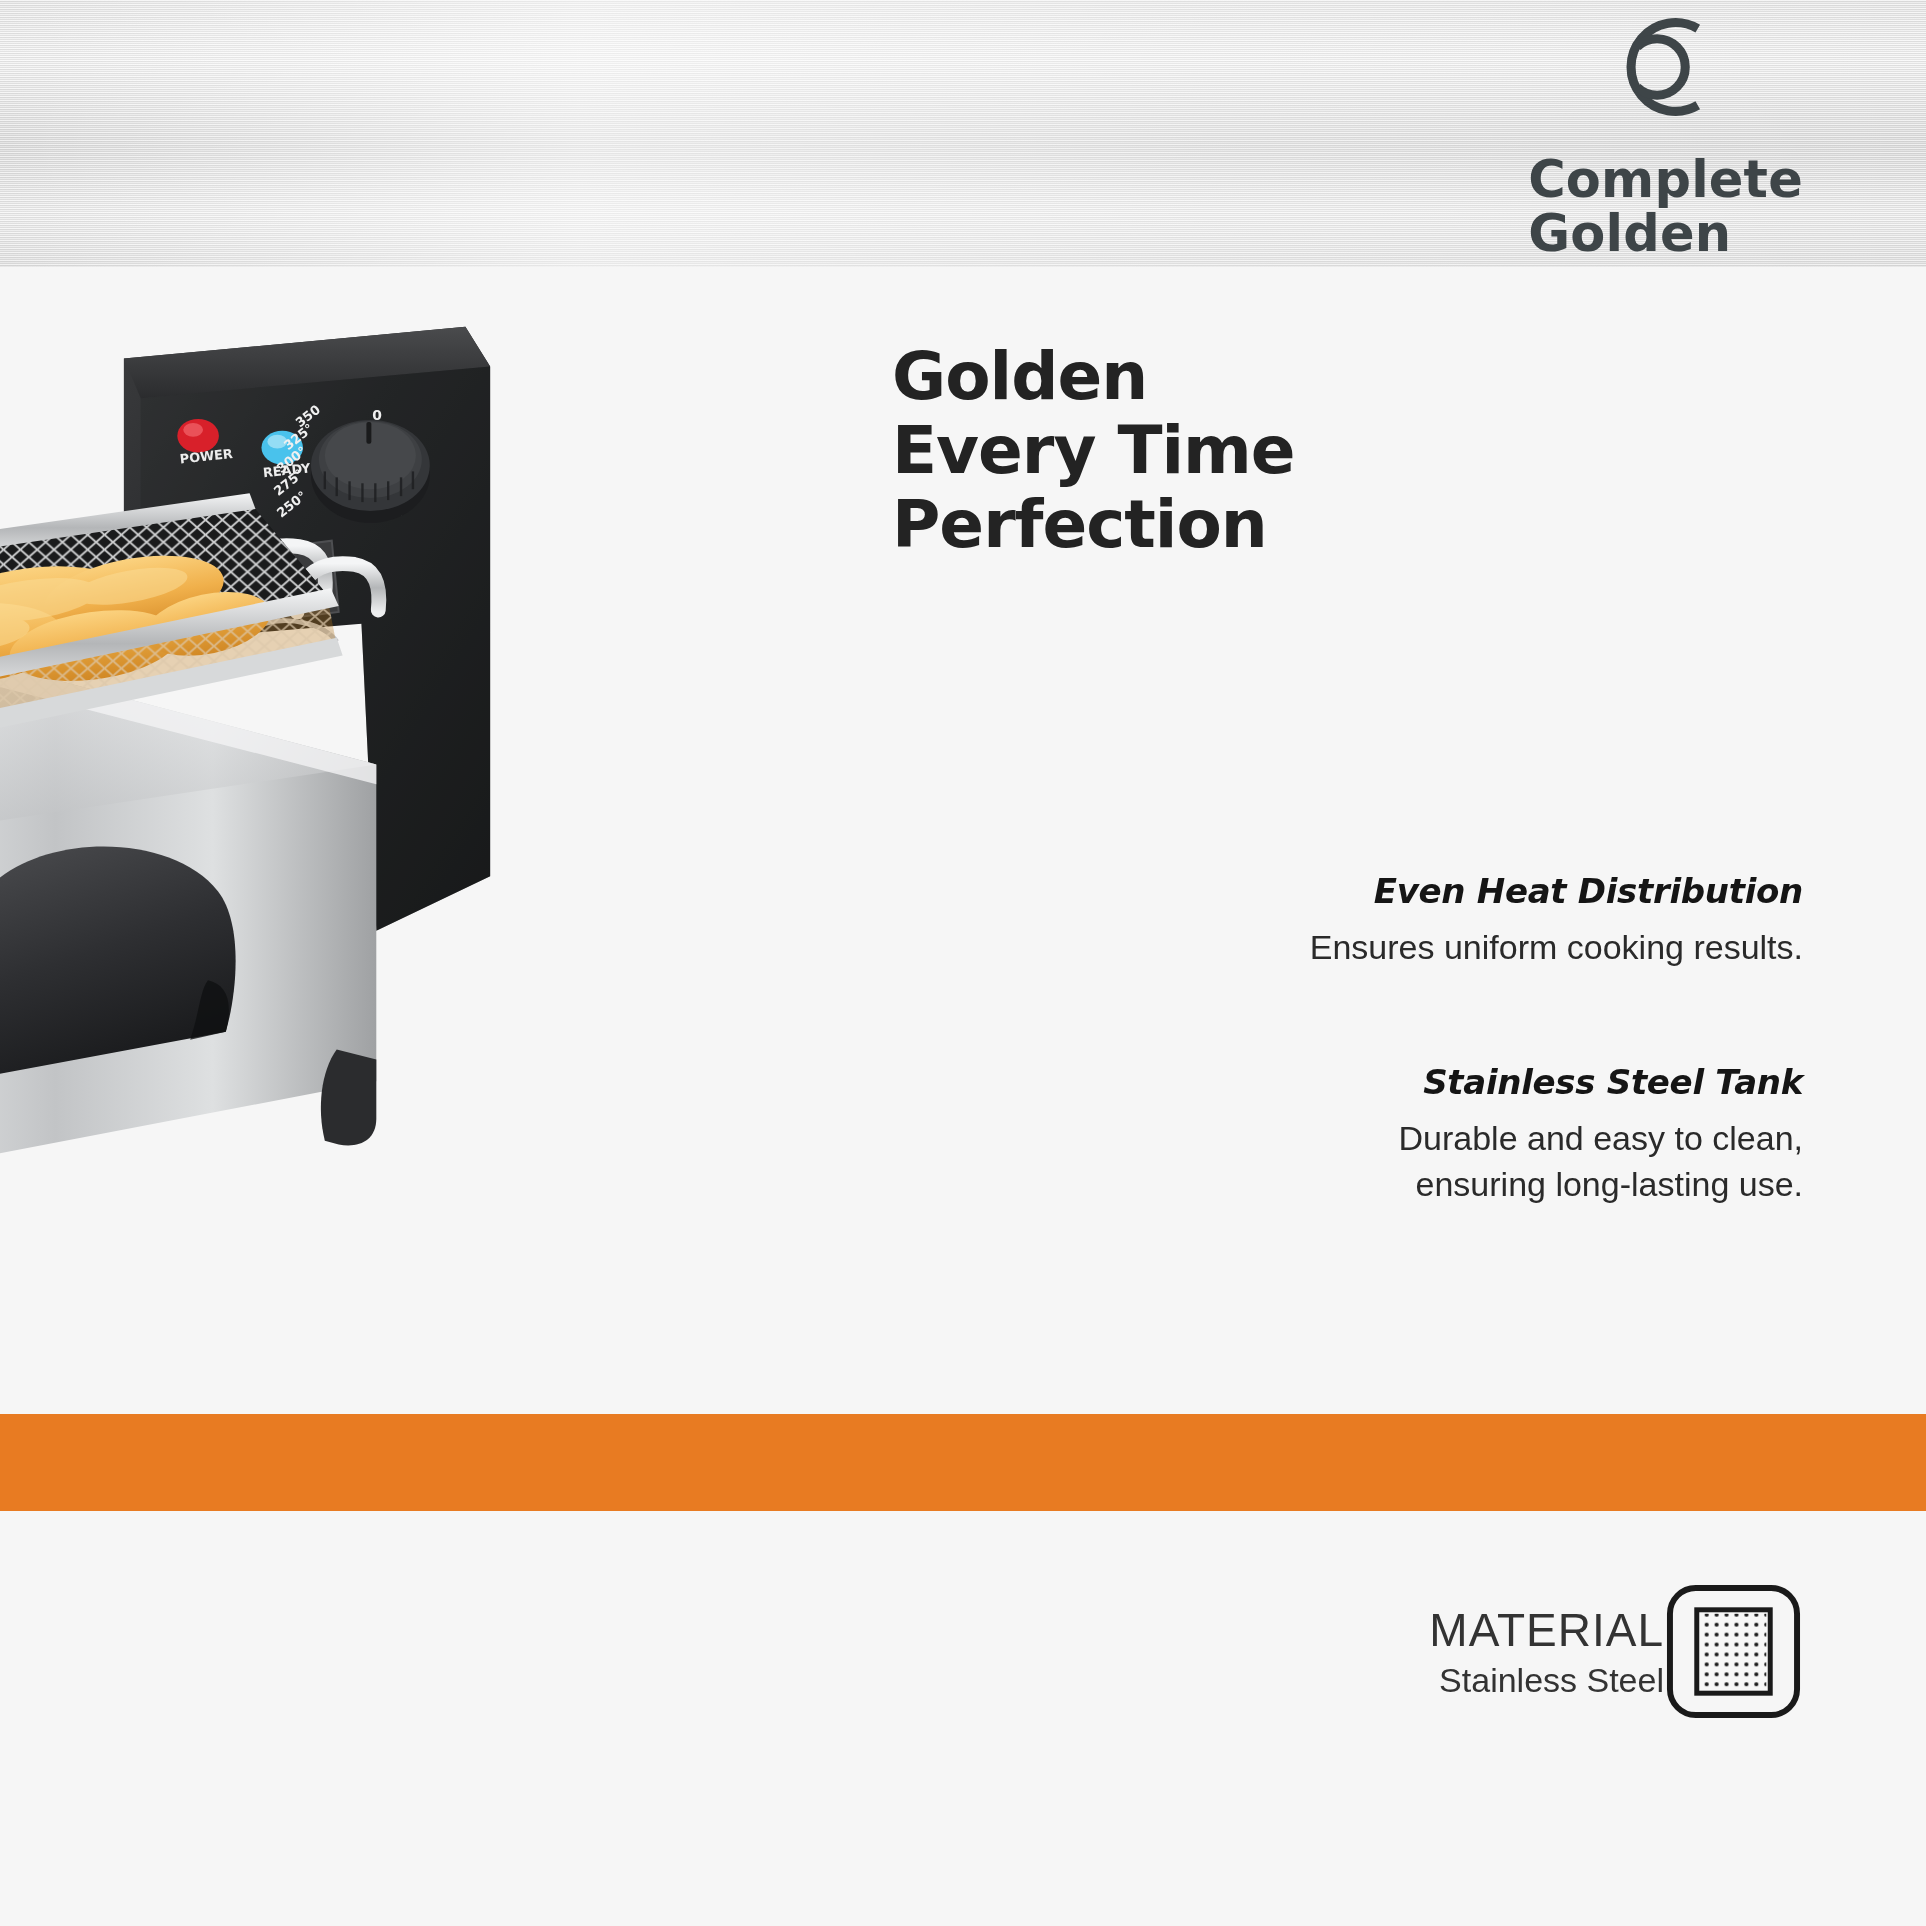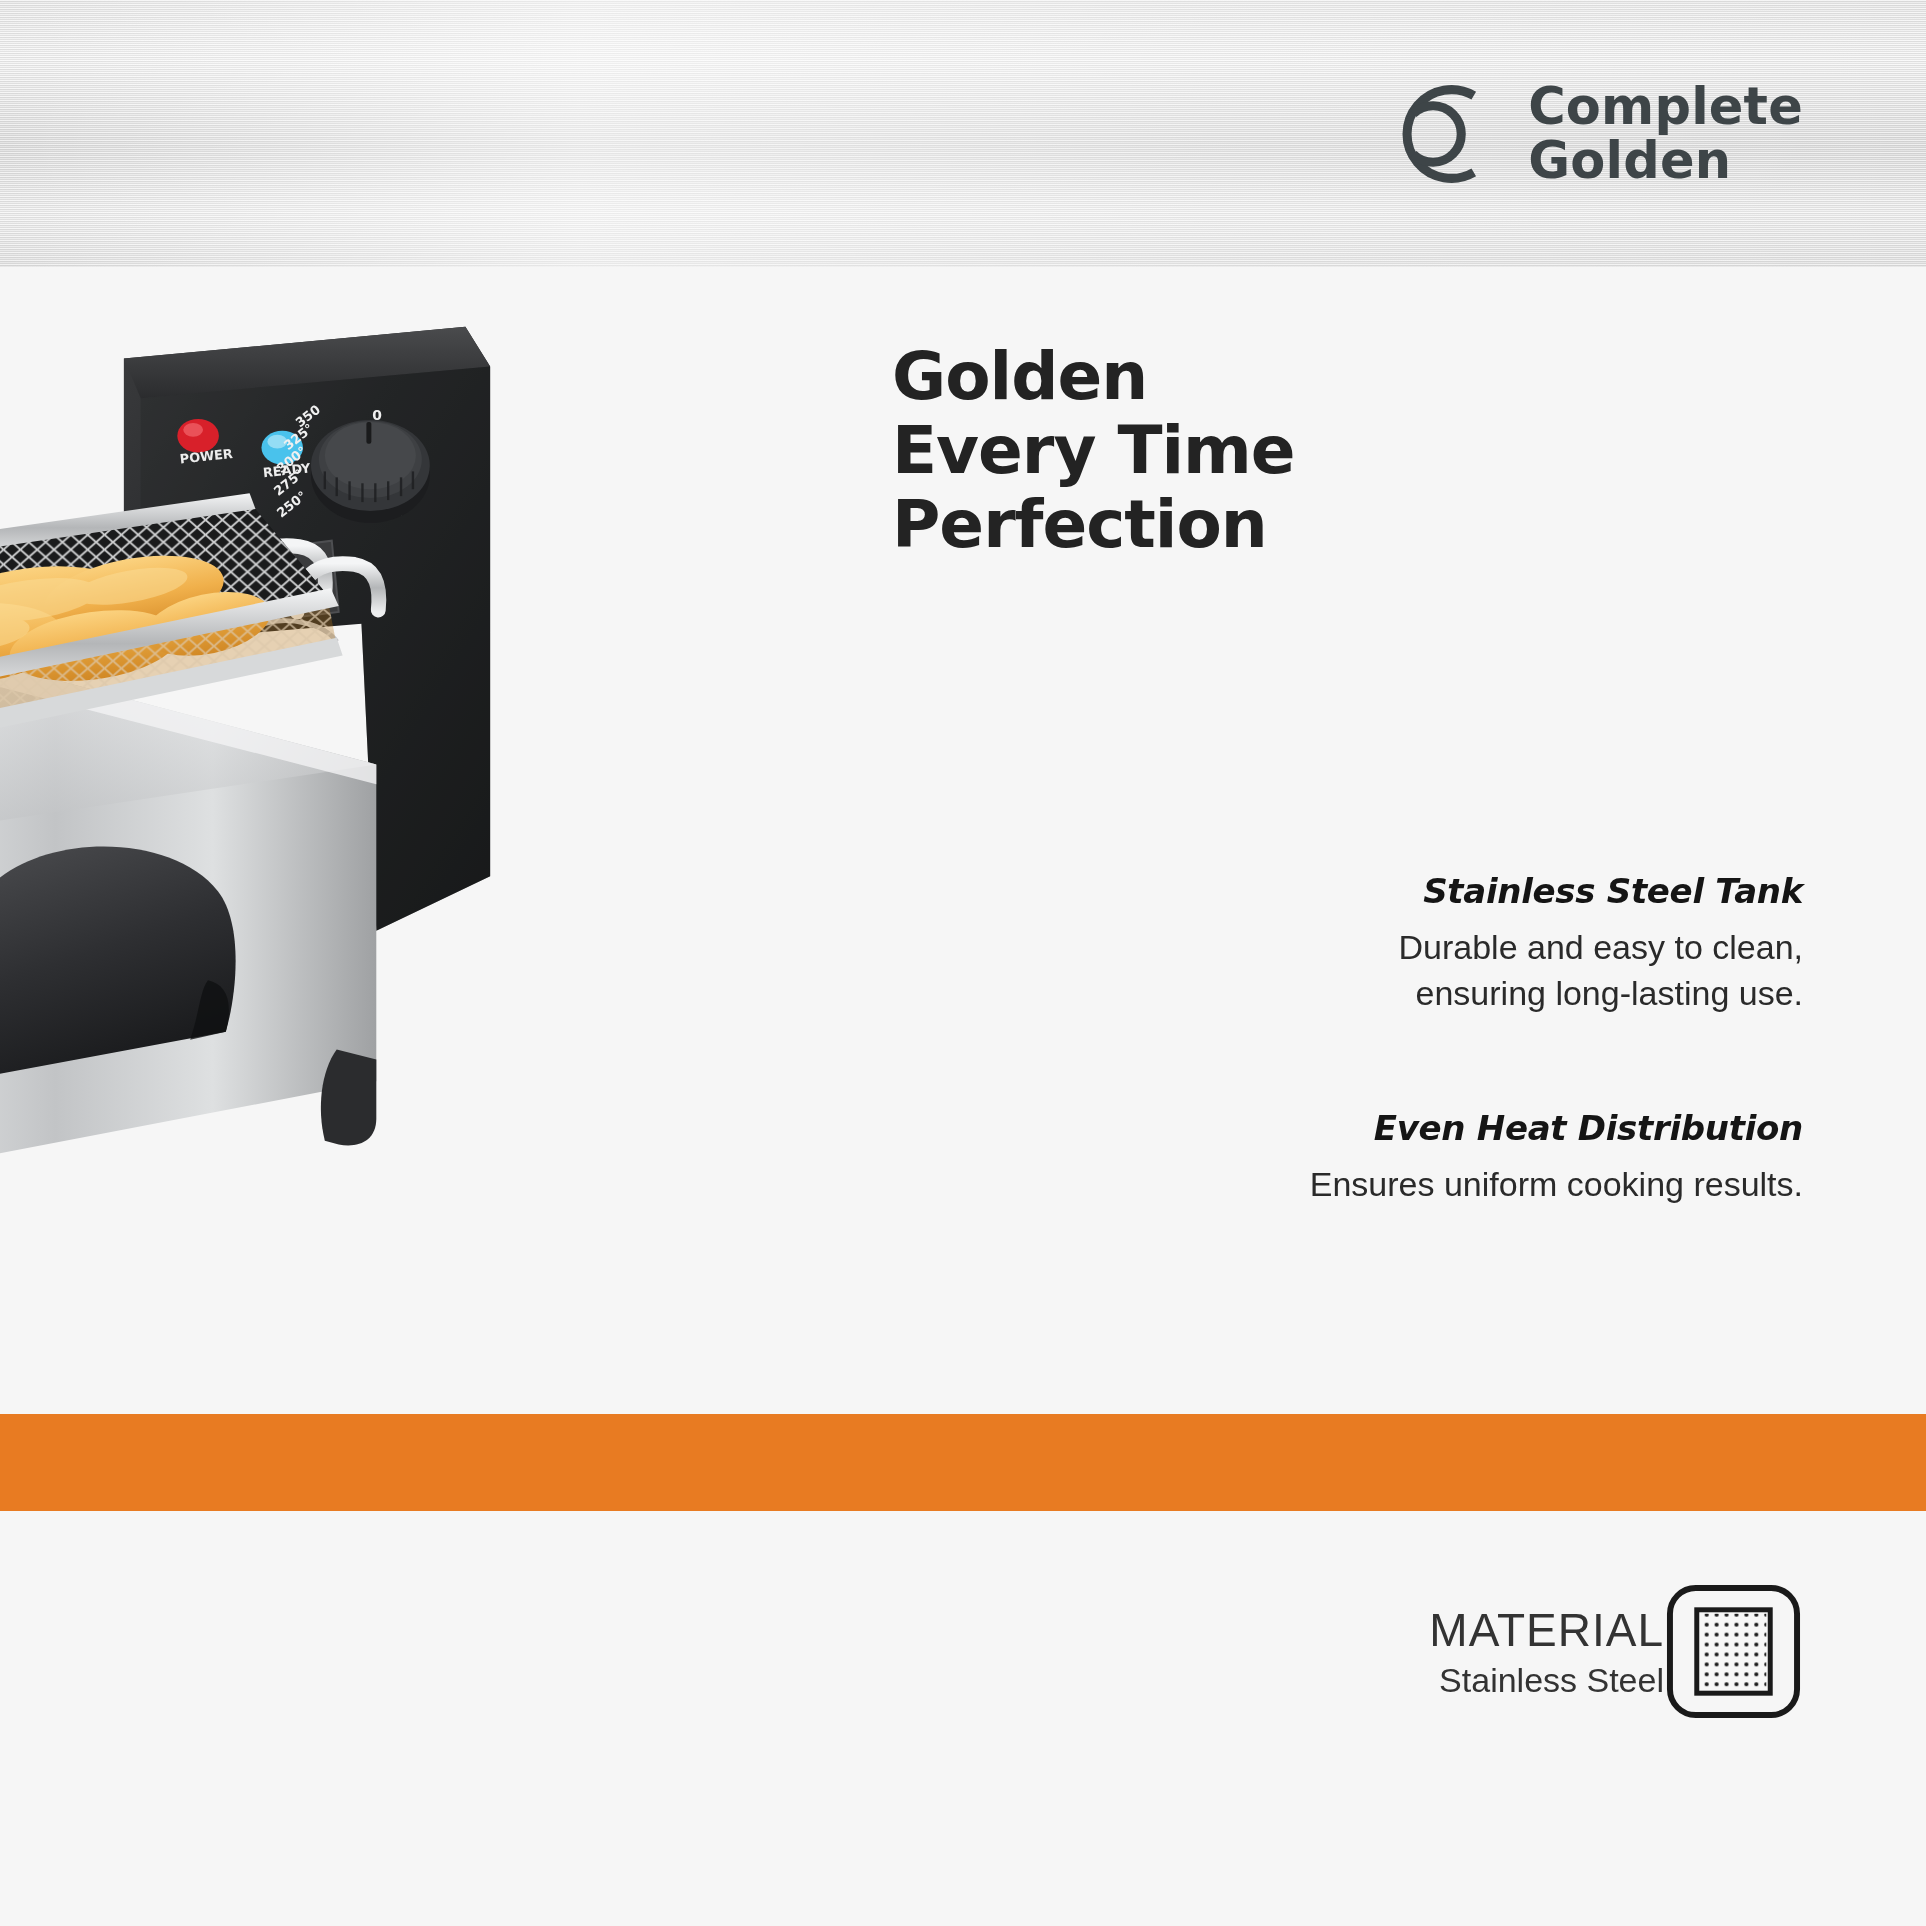--- a/index.html
+++ b/index.html
@@ -26,21 +26,21 @@
   .header::after{
     content:""; position:absolute; inset:0;
     background:linear-gradient(to right,
       rgba(255,255,255,.0) 0%, rgba(255,255,255,.45) 30%,
       rgba(255,255,255,.18) 62%, rgba(255,255,255,.0) 100%);
     pointer-events:none;
   }
 
   .logo-wrap{
     position:absolute; right:124px; top:50%; transform:translateY(-50%);
-    display:flex; align-items:center; gap:26px; z-index:3;
+    display:flex; align-items:center; gap:26px; z-index:3;flex-direction:column;
   }
   .logo-mark{ width:121px; height:121px; flex:0 0 auto; }
   .logo-text{
     font-family:"DejaVu Sans", sans-serif;
     font-weight:bold; color:#3E4548; font-size:51px; line-height:1.06;
     letter-spacing:0.2px;
   }
 
   
   .headline{
@@ -273,30 +273,30 @@
 </div>
 
 <div class="headline">
   <span>Golden</span>
   <span>Every Time</span>
   <span>Perfection</span>
 </div>
 
 <div class="features">
   <div class="feature">
+    <div class="feat-title">Even Heat Distribution</div>
+    <div class="feat-desc">
+      <span>Ensures uniform cooking results.</span>
+    </div>
+  </div>
+  <div class="feature">
     <div class="feat-title">Stainless Steel Tank</div>
     <div class="feat-desc">
       <span>Durable and easy to clean,</span>
       <span>ensuring long-lasting use.</span>
-    </div>
-  </div>
-  <div class="feature">
-    <div class="feat-title">Even Heat Distribution</div>
-    <div class="feat-desc">
-      <span>Ensures uniform cooking results.</span>
     </div>
   </div>
 </div>
 
 <div class="band"></div>
 
 <div class="spec">
   <div class="spec-text">
     <div class="spec-label">MATERIAL</div>
     <div class="spec-value">Stainless Steel</div>

